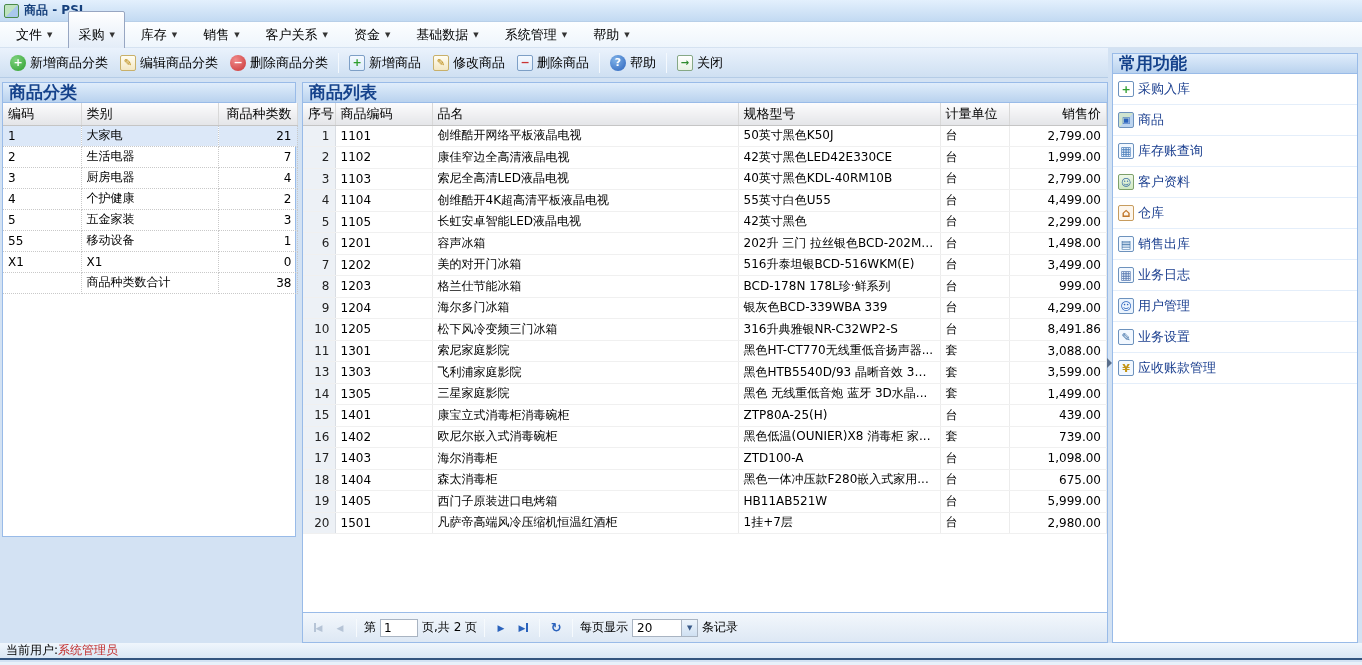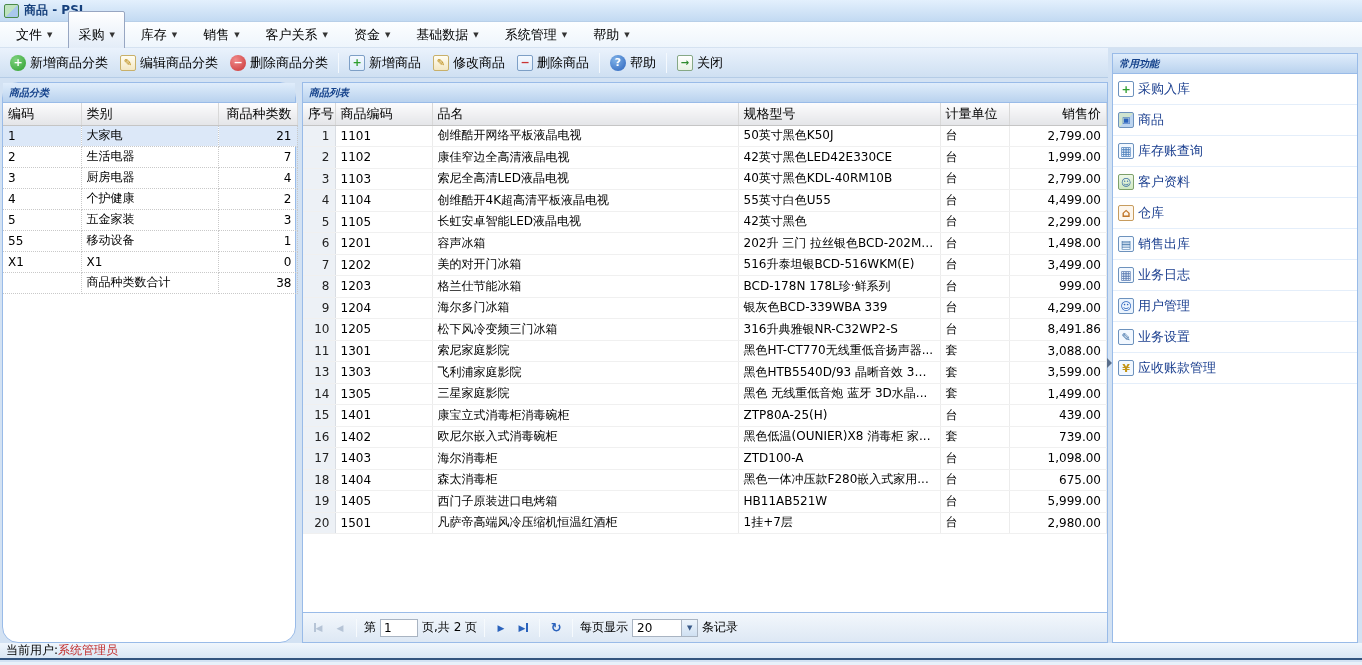--- a/index.html
+++ b/index.html
@@ -36,22 +36,22 @@
   .tbi-delete-category { background:radial-gradient(circle at 35% 30%,#f08a8a,#c93434); color:#fff; border-radius:50%; }
   .tbi-edit-category,.tbi-modify-product { background:linear-gradient(#fffdf2,#f3e7c3); border:1px solid #c8b06a; color:#b8860b; font-size:10px; }
   .tbi-add-product { background:linear-gradient(#f4f9ff,#dcebfa); border:1px solid #7d9fc6; color:#2e9e2e; }
   .tbi-delete-product { background:linear-gradient(#f4f9ff,#dcebfa); border:1px solid #7d9fc6; color:#c93434; }
   .tbi-help { background:radial-gradient(circle at 35% 30%,#7fb2e8,#2a62bc); color:#fff; border-radius:50%; }
   .tbi-close { background:linear-gradient(#ffffff,#e8f2e4); border:1px solid #86a886; color:#2e8b2e; font-size:10px; }
 
   
   .panel { position:absolute; border:1px solid #99bbe8; background:#fff; }
   .panel-header { height:20px; background:linear-gradient(#e0edfb,#b9d2ee); color:#15428b; font-weight:bold;
-    font-size:10px; display:flex; align-items:center; padding-left:6px; border-bottom:1px solid #99bbe8;font-style:italic; }
-  #category-panel { left:2px; top:82px; width:294px; height:561px;border-radius:16px; }
+    font-size:17px; display:flex; align-items:center; padding-left:6px; border-bottom:1px solid #99bbe8; }
+  #category-panel { left:2px; top:82px; width:294px; height:455px; }
   #product-panel { left:302px; top:82px; width:806px; height:561px; }
   #splitter { position:absolute; left:1108px; top:82px; width:4px; height:561px; background:#d3e2f3; }
   #splitter .splitter-arrow { position:absolute; top:50%; left:-1px; margin-top:-5px; width:0; height:0;
     border-top:5px solid transparent; border-bottom:5px solid transparent; border-left:5px solid #5a6f8c; }
   #shortcut-panel { left:1112px; top:53px; width:246px; height:590px; }
 
   
   table { border-collapse:collapse; table-layout:fixed; width:100%; }
   th { background:linear-gradient(#fcfcfd,#e4e5e8); border-bottom:1px solid #c5c5c5; border-right:1px solid #d8d8d8;
     font-weight:normal; text-align:left; height:22px; padding:0 5px; font-size:13px; overflow:hidden; white-space:nowrap; }

